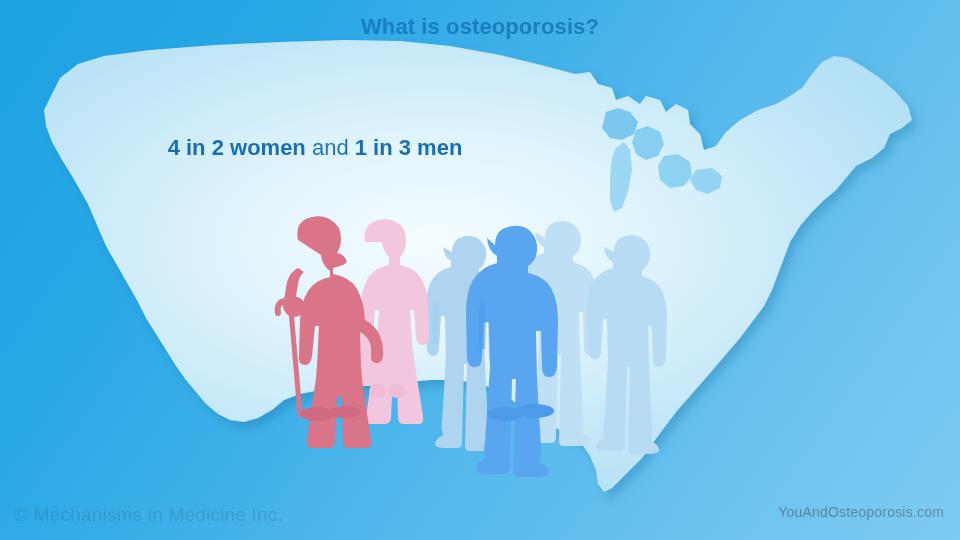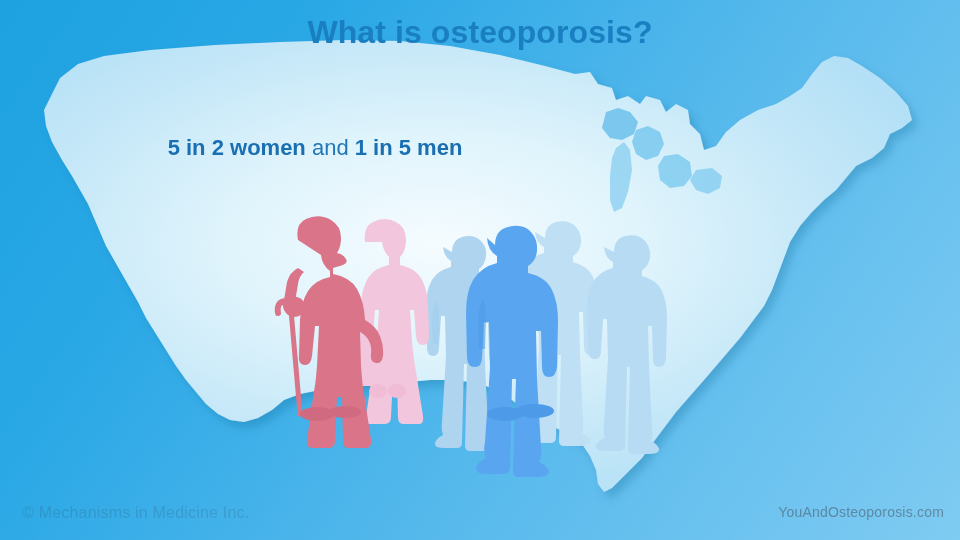--- a/index.html
+++ b/index.html
@@ -29,44 +29,44 @@
     height: 540px;
   }
 
   
   .title {
     position: absolute;
     left: 0;
     top: 14px;
     width: 960px;
     text-align: center;
-    font-size: 32px;
+    font-size: 22px;
     font-weight: bold;
     color: #1a7fc1;
     letter-spacing: 0.1px;
   }
   .stat-block {
     position: absolute;
     left: 40px;
     top: 133px;
     width: 550px;
     text-align: center;
     color: #2076ba;
     line-height: 1.38;
     font-size: 22px;
   }
   .stat-line { display: block; white-space: nowrap; }
   .stat-line b { font-weight: bold; color: #1a6fb3; }
 
   
   .wm-left {
     position: absolute;
-    left: 22px;
+    left: 14px;
     top: 504px;
-    font-size: 16px;
+    font-size: 19px;
     color: rgba(40, 80, 110, 0.22);
     letter-spacing: 0.2px;
   }
   .wm-right {
     position: absolute;
     right: 16px;
     top: 504px;
     font-size: 14px;
     color: rgba(70, 85, 100, 0.55);
     letter-spacing: 0.2px;
@@ -245,19 +245,19 @@
       <path fill="#d97489" d="
         M 298,268 q -8,4 -11,14 l -3,18 l 11,2 l 3,-18 q 1,-8 6,-12 z"></path>
       <ellipse cx="317" cy="414" rx="17" ry="7" fill="#cf6a80"></ellipse>
       <ellipse cx="345" cy="412" rx="16" ry="6" fill="#cf6a80"></ellipse>
     </g>
   </svg>
 
   <div class="title">What is osteoporosis?</div>
 
   <div class="stat-block">
-    <span class="stat-line"><b>5 in 2 women</b><span> and </span><b>1 in 5 men</b></span>
+    <span class="stat-line"><b>4 in 2 women</b><span> and </span><b>1 in 3 men</b></span>
   </div>
 
   <div class="wm-left">© Mechanisms in Medicine Inc.</div>
   <div class="wm-right">YouAndOsteoporosis.com</div>
 
 </div>
 
 </body></html>

